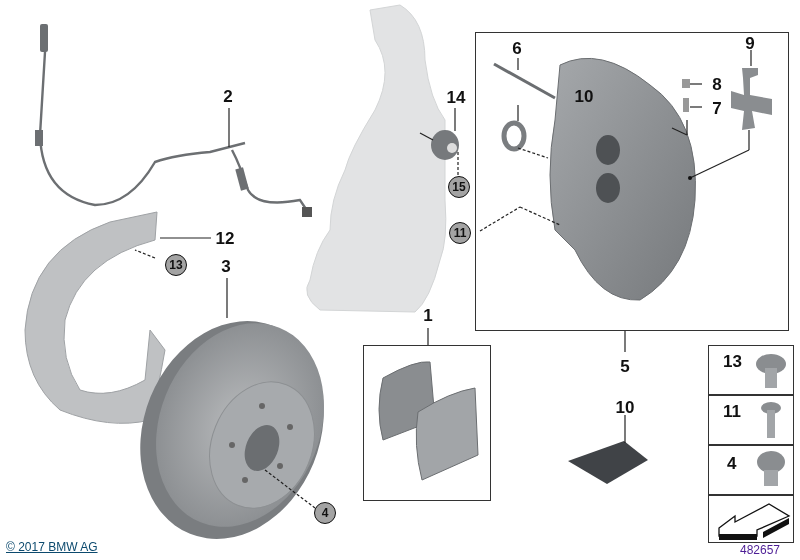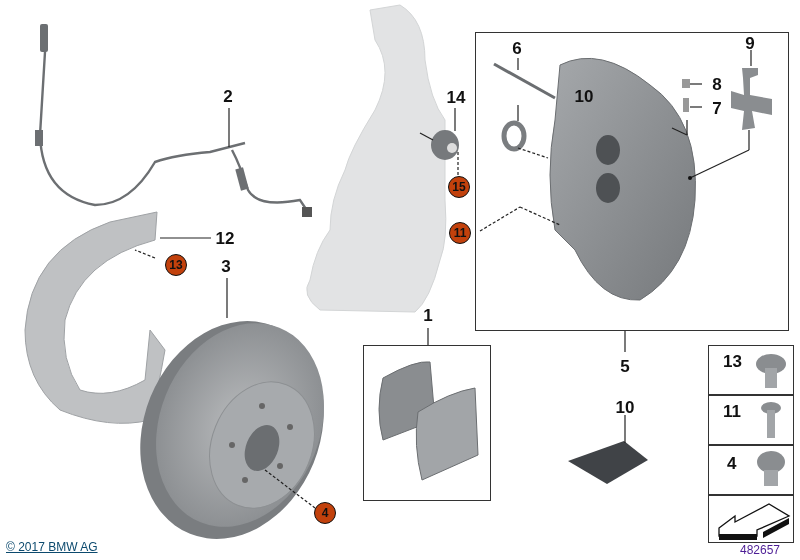--- a/index.html
+++ b/index.html
@@ -1,19 +1,19 @@
 <!DOCTYPE html>
 <html><head>
 <meta charset="utf-8">
 <style>
   html,body{margin:0;padding:0;background:#fff;}
   #canvas{position:relative;width:800px;height:560px;overflow:hidden;background:#fff;font-family:"Liberation Sans",sans-serif;}
   svg.art{position:absolute;left:0;top:0;}
   .lbl{position:absolute;font-weight:bold;font-size:17px;color:#111;line-height:1;transform:translate(-50%,-50%);white-space:nowrap;}
-  .circ{position:absolute;width:20px;height:20px;border:1.3px solid #111;border-radius:50%;font-size:12px;font-weight:bold;display:flex;align-items:center;justify-content:center;transform:translate(-50%,-50%);background:#c2410c;color:#111;}
+  .circ{position:absolute;width:20px;height:20px;border:1.3px solid #111;border-radius:50%;font-size:12px;font-weight:bold;display:flex;align-items:center;justify-content:center;transform:translate(-50%,-50%);background:#a3a3a3;color:#111;}
   .box{position:absolute;border:1.4px solid #333;box-sizing:border-box;}
   .copy{position:absolute;left:6px;top:540px;font-size:12px;color:#0c4a6e;text-decoration:underline;}
   .ref{position:absolute;left:740px;top:543px;font-size:12px;color:#4c1d95;}
   .sbox{position:absolute;left:708px;width:86px;border:1.3px solid #333;box-sizing:border-box;}
   .snum{position:absolute;font-weight:bold;font-size:17px;color:#111;}
 </style>
 </head>
 <body>
 
 <div id="canvas">

